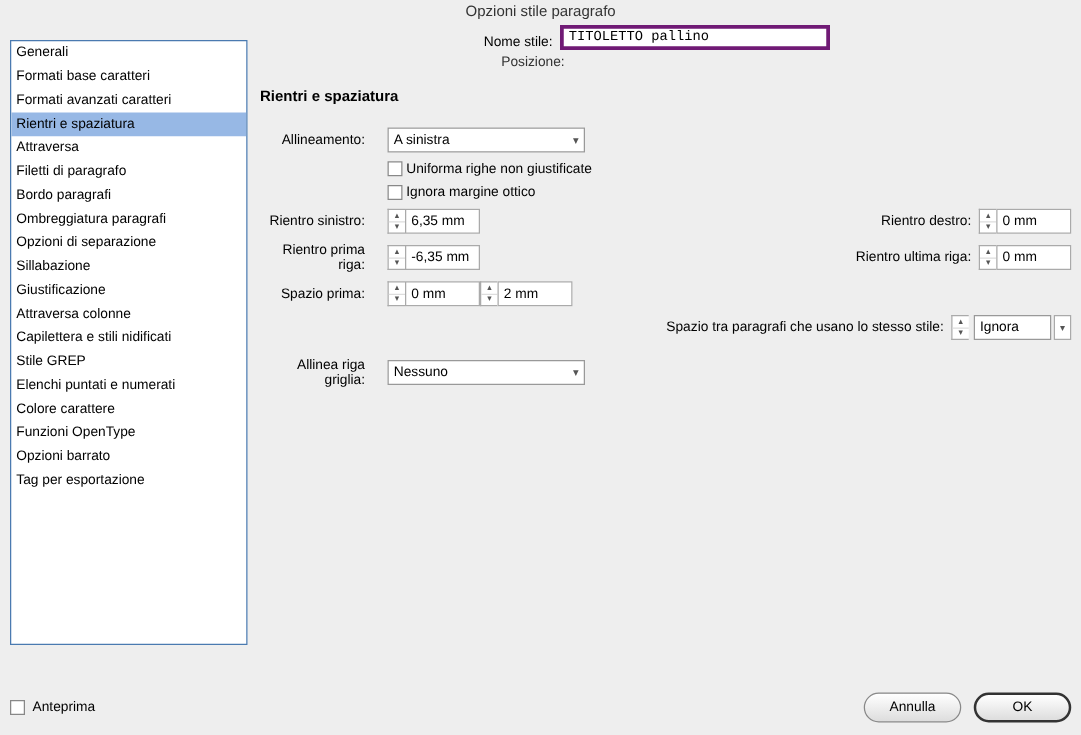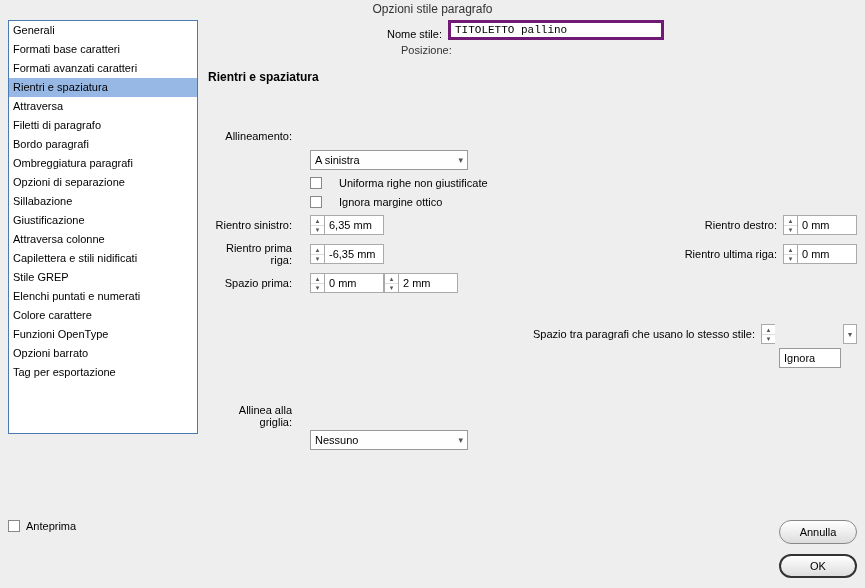--- a/index.html
+++ b/index.html
@@ -15,24 +15,24 @@
     overflow: hidden;
   }
   .window-title {
     text-align: center;
     padding: 2px 0 8px;
     font-size: 12px;
     color: #333;
   }
   .sidebar {
     position: absolute;
-    top: 20px;
+    top: 32px;
     left: 8px;
     width: 190px;
-    height: 414px;
+    height: 484px;
     border: 1px solid #4a7ab0;
     background: #fff;
     overflow: hidden;
   }
   .sidebar-item {
     padding: 3px 6px 3px 4px;
     font-size: 11px;
     color: #000;
     cursor: default;
     line-height: 13px;
@@ -79,32 +79,31 @@
   }
   .dropdown {
     display: inline-flex;
     align-items: center;
     border: 1px solid #999;
     background: #fff;
     height: 20px;
     padding: 0 4px;
     position: relative;
     width: 158px;
-    margin-top: 48px;
   }
   .dropdown.small { width: 62px; }
   .dropdown .dd-text { flex: 1; }
   .dropdown .dd-arrow {
     font-size: 9px;
     color: #555;
   }
   .checkbox-row {
     display: flex;
     align-items: center;
-    gap: 17px;
+    gap: 3px;
   }
   .checkbox {
     width: 12px;
     height: 12px;
     border: 1px solid #888;
     background: #fff;
     display: inline-block;
   }
   .spinbox {
     display: inline-flex;
@@ -150,29 +149,29 @@
     flex: 1;
     text-align: right;
     padding-right: 6px;
   }
   .footer {
     position: absolute;
     bottom: 10px;
     left: 8px;
     right: 8px;
     display: flex;
-    align-items: flex-start;
+    align-items: center;
     justify-content: space-between;
   }
   .footer .preview {
     display: flex;
     align-items: center;
     gap: 6px;
   }
-  .footer-buttons { display: flex; gap: 10px; flex-direction: column; }
+  .footer-buttons { display: flex; gap: 10px; }
   .btn {
     min-width: 78px;
     height: 24px;
     border: 1px solid #888;
     border-radius: 12px;
     background: linear-gradient(#fff,#ddd);
     display: flex;
     align-items: center;
     justify-content: center;
     font-size: 11px;
@@ -307,21 +306,21 @@
     </div>
     <div class="dropdown small">
       <span class="dd-text">Ignora</span>
     </div>
     <div style="width:14px; height:20px; border:1px solid #aaa; margin-left:2px; display:flex; align-items:center; justify-content:center; background:#fff;">
         <span style="font-size:8px;color:#555;">▾</span>
       </div>
   </div>
 
   <div class="double-row" style="margin-top:14px;">
-    <div class="col-l">Allinea alla griglia:</div>
+    <div class="col-l">Allinea riga griglia:</div>
     <div class="dropdown">
       <span class="dd-text">Nessuno</span>
       <span class="dd-arrow">▾</span>
     </div>
   </div>
 
 </div>
 
 <div class="footer">
   <div class="preview">

